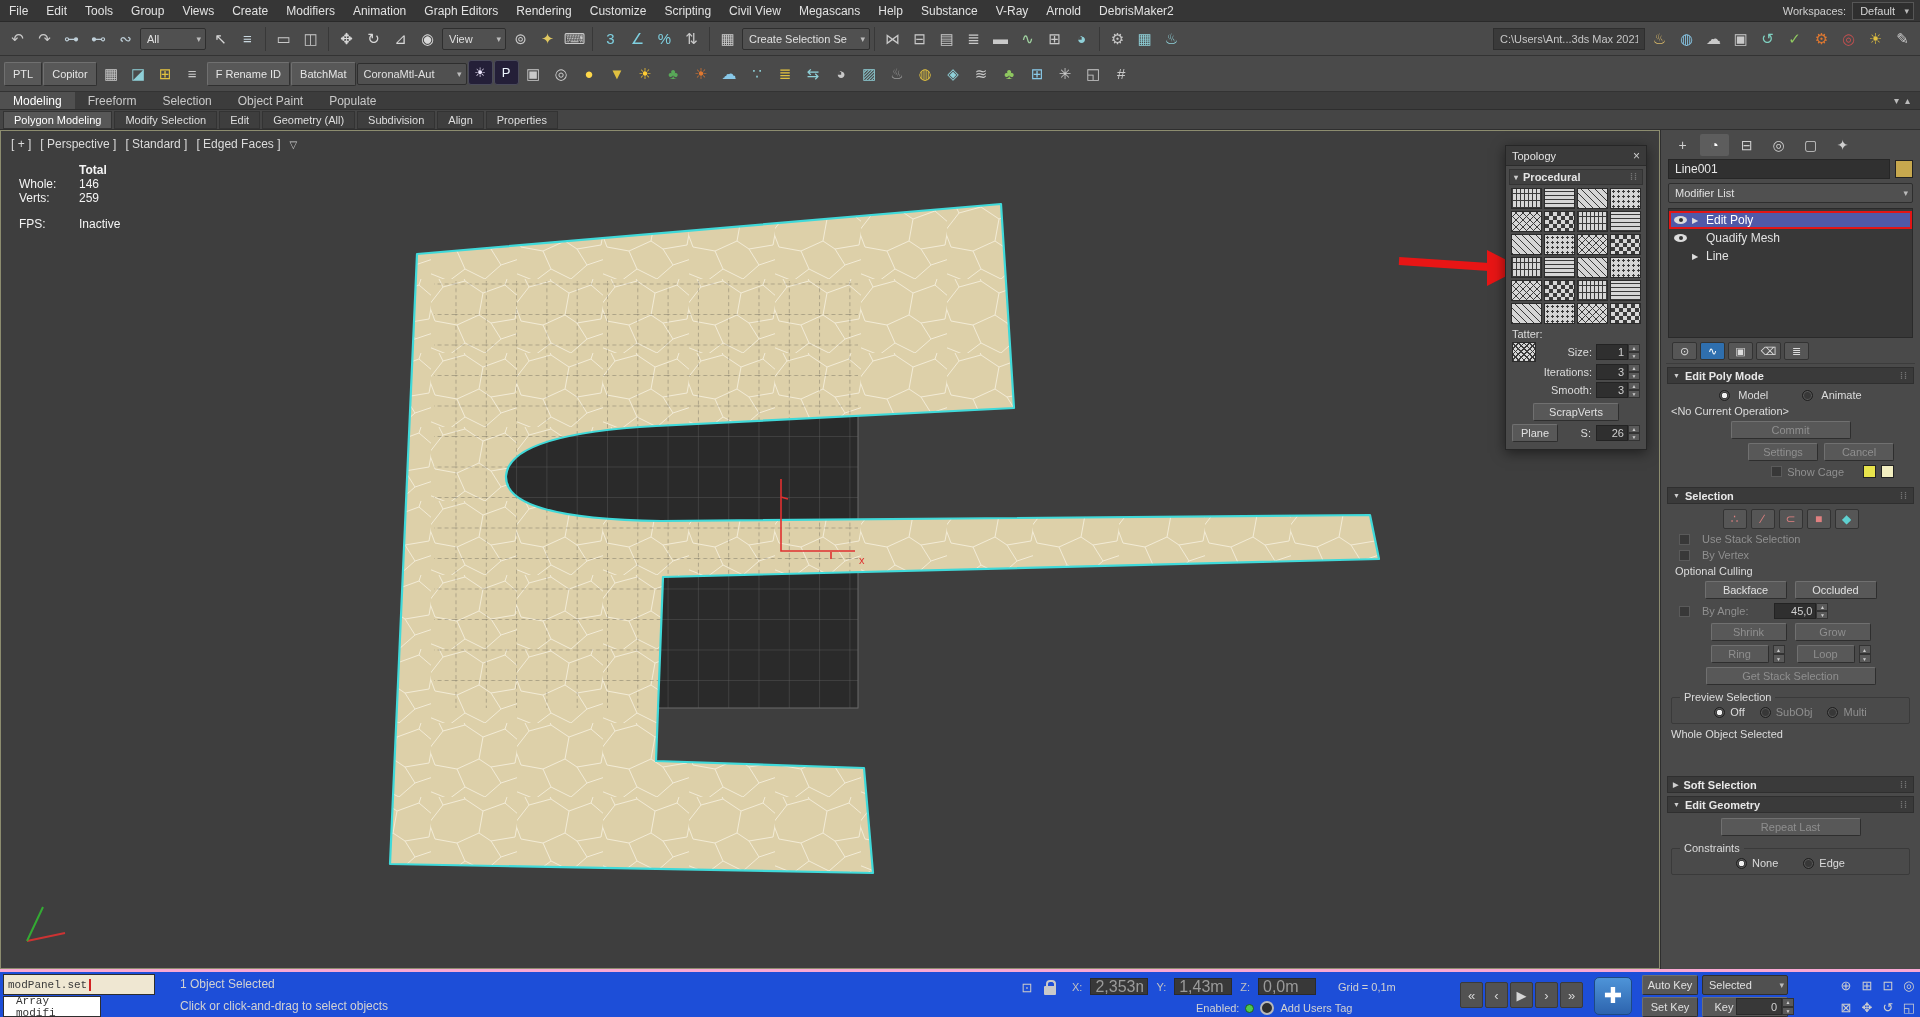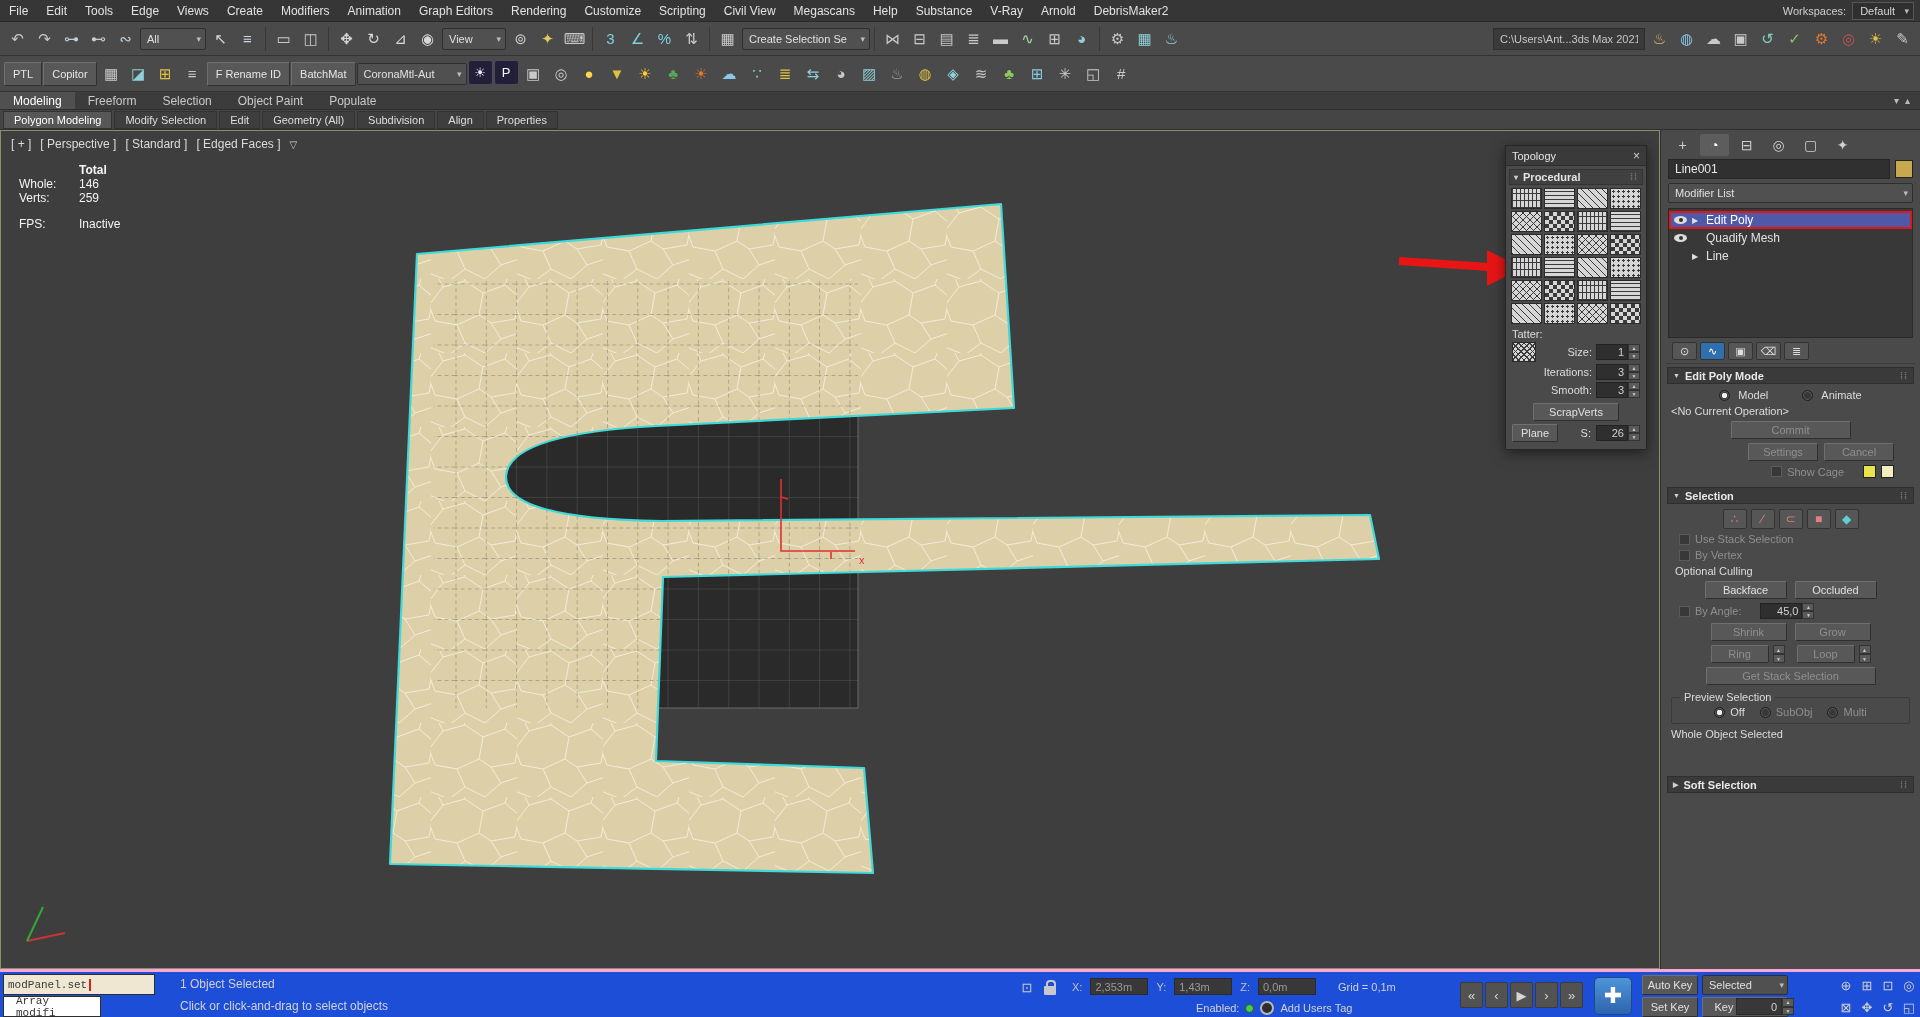--- a/index.html
+++ b/index.html
@@ -92,21 +92,21 @@
 .sticon{width:25px;height:18px;background:#565656;border:1px solid #333;display:flex;align-items:center;justify-content:center;font-size:11px;color:#ddd;border-radius:2px}
 .sticon.active{background:#2f6fae;color:#fff}
 .rollout{margin:3px 1px 0}
 .rhead{display:flex;align-items:center;height:17px;background:#3a3a3a;border:1px solid #2f2f2f;padding:0 5px;gap:5px;color:#e8e8e8;font-weight:bold;font-size:11px}
 .rhead::before{content:"▼";font-size:7px;color:#cfcfcf}
 .rhead.collapsed::before{content:"▶"}
 .grip{margin-left:auto;color:#737373;font-size:9px;letter-spacing:1px}
 .grip::before{content:"⁞⁞"}
 .rbody{padding:5px 4px 6px;display:flex;flex-direction:column;gap:4px}
 .rowc{display:flex;align-items:center;justify-content:center;gap:8px}
-.rowl{display:flex;align-items:center;gap:5px;padding-left:8px}
+.rowl{display:flex;align-items:center;gap:12px;padding-left:8px}
 .rowr{display:flex;align-items:center;gap:6px;justify-content:flex-end;padding-right:16px}
 .radio{width:11px;height:11px;border-radius:50%;background:#383838;border:1px solid #202020;box-shadow:inset 0 0 0 1px #5a5a5a;display:inline-block;flex:none}
 .radio.on{background:radial-gradient(#f0f0f0 0 2.5px,#383838 3px)}
 .check{width:11px;height:11px;background:#383838;border:1px solid #5a5a5a;display:inline-block;flex:none}
 .lbl{color:#dcdcdc;white-space:nowrap}.lbl.dis{color:#8f8f8f}
 .soicon{width:24px;height:20px;background:#565656;border:1px solid #333;display:flex;align-items:center;justify-content:center;font-size:12px;border-radius:2px}
 .cswatch{width:13px;height:13px;border:1px solid #222;flex:none}
 .groupbox{border:1px solid #3a3a3a;border-radius:2px;margin-top:8px;padding:8px 4px 5px;position:relative}
 .grouplbl{position:absolute;top:-7px;left:8px;background:#4a4a4a;padding:0 4px;color:#dcdcdc}
 .ctr{text-align:left;color:#dcdcdc}
@@ -117,21 +117,21 @@
 .lstn2{position:absolute;left:3px;top:24px;width:98px;height:21px;background:#ffffff;color:#333;border:1px solid #2e2e2e;display:flex;align-items:center;padding:0 12px;font-family:"Liberation Mono",monospace;font-size:11px}
 .cursorbar{width:2px;height:12px;background:#d22222;margin-left:2px}
 .sbstatus{position:absolute;left:180px;top:5px;color:#d2d2d2;font-size:12px}
 .sbprompt{position:absolute;left:180px;top:27px;color:#d2d2d2;font-size:12px}
 .sblefticons{position:absolute;left:1018px;top:6px;display:flex;gap:8px;align-items:center}
 .sbico{width:18px;height:18px;display:flex;align-items:center;justify-content:center;color:#c9c9c9;font-size:13px}
 .padlock{position:relative;width:12px;height:9px;background:#c9c9c9;border-radius:1px;margin-top:6px}
 .padlock::before{content:"";position:absolute;left:2px;top:-6px;width:6px;height:6px;border:2px solid #c9c9c9;border-bottom:none;border-radius:4px 4px 0 0}
 .coords{position:absolute;left:1072px;top:6px;display:flex;gap:8px;align-items:center}
 .coords .clab{color:#c2c2c2}
-.cfield{width:58px;height:17px;background:#383838;border:1px solid #2a2a2a;color:#9a9a9a;padding:0 4px;font-size:11px;font-family:inherit}
+.cfield{width:58px;height:17px;background:#383838;border:1px solid #2a2a2a;color:#9a9a9a;padding:0 4px;font-size:16px;font-family:inherit}
 .gridinfo{position:absolute;left:1338px;top:9px;color:#d2d2d2}
 .enabledrow{position:absolute;left:1196px;top:29px;display:flex;align-items:center;gap:6px;color:#d2d2d2}
 .gdot{width:9px;height:9px;border-radius:50%;background:#4ec94e;border:1px solid #1e5e1e}
 .ringico{width:14px;height:14px;border-radius:50%;background:#2e2e2e;border:2px solid #b9b9b9}
 .transport{position:absolute;left:1460px;top:10px;display:flex;gap:2px}
 .tpbtn{width:23px;height:26px;display:flex;align-items:center;justify-content:center;color:#d6d6d6;font-size:13px;background:#525252;border:1px solid #3a3a3a;border-radius:2px}
 .bigplus{position:absolute;left:1594px;top:5px;width:38px;height:38px;border-radius:5px;background:linear-gradient(#4e94d8,#2d64ae);border:1px solid #1d4a82;display:flex;align-items:center;justify-content:center;color:#fff;font-size:22px}
 .kb{position:absolute;height:20px}
 .ddm{position:relative;display:flex;align-items:center;background:#505050;border:1px solid #2e2e2e;border-radius:2px;color:#e0e0e0;padding:0 16px 0 6px;font-size:11px;white-space:nowrap}
 .ddm::after{content:"▾";position:absolute;right:3px;font-size:9px;color:#bbb}
@@ -143,21 +143,21 @@
 </head>
 <body>
 
 <div class="app">
 
   <div class="menubar">
 
   <div class="menu-item">File</div>
       <div class="menu-item">Edit</div>
       <div class="menu-item">Tools</div>
-      <div class="menu-item">Edge</div>
+      <div class="menu-item">Group</div>
       <div class="menu-item">Views</div>
       <div class="menu-item">Create</div>
       <div class="menu-item">Modifiers</div>
       <div class="menu-item">Animation</div>
       <div class="menu-item">Graph Editors</div>
       <div class="menu-item">Rendering</div>
       <div class="menu-item">Customize</div>
       <div class="menu-item">Scripting</div>
       <div class="menu-item">Civil View</div>
       <div class="menu-item">Megascans</div>
@@ -657,20 +657,40 @@
         </div>
       </div>
 
       <div class="rollout" style="margin-top:30px">
         <div class="rhead collapsed">
           <span>Soft Selection</span>
             <span class="grip"></span>
         </div>
       </div>
 
+      <div class="rollout">
+        <div class="rhead">
+          <span>Edit Geometry</span>
+            <span class="grip"></span>
+        </div>
+        <div class="rbody">
+          <div class="rowc">
+              <div class="cbtn dis" style="width:140px">Repeat Last</div>
+            </div>
+          <div class="groupbox">
+            <span class="grouplbl">Constraints</span>
+            <div class="rowc" style="gap:5px">
+              <span class="radio on"></span>
+                <span class="lbl">None</span>
+              <span class="radio" style="margin-left:20px"></span>
+                <span class="lbl">Edge</span>
+            </div>
+          </div>
+        </div>
+      </div>
     </div>
   </div>
 
   <div class="statusbar">
     <div class="lstn1">
       <span>modPanel.set</span>
       <span class="cursorbar"></span>
     </div>
     <div class="lstn2">
       <span>Array modifi</span>

